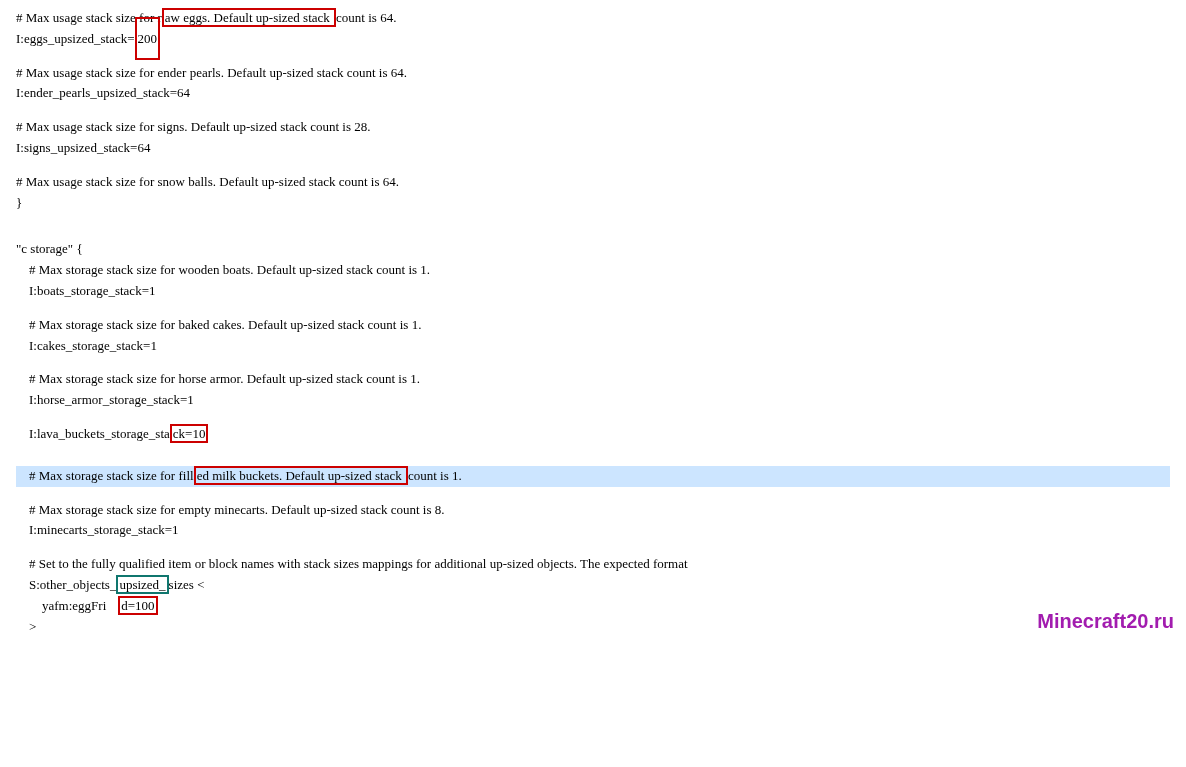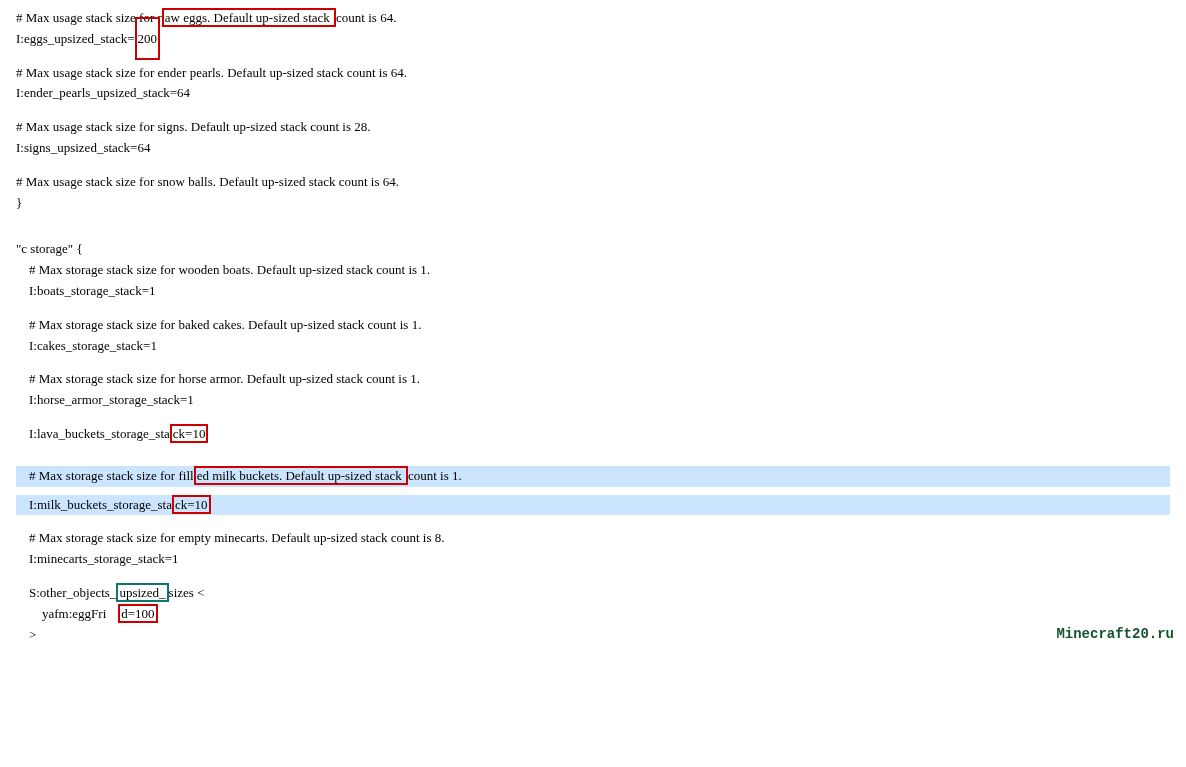--- a/index.html
+++ b/index.html
@@ -39,23 +39,23 @@
     }
 
     .code-line.empty {
       min-height: 1.0em;
     }
 
     .watermark {
       position: absolute;
       bottom: 8px;
       right: 12px;
-      font-family: Liberation Mono, monospace;
-      font-size: 14px;
-      color: #14532d;
+      font-family: Liberation Sans, sans-serif;
+      font-size: 20px;
+      color: #a21caf;
       font-weight: bold;
     }
   </style>
 </head>
 <body>
 
 <div class="code-container">
   <div id="lines-container">
       <div class="code-line"># Max usage stack size for r<span style="display:inline;border:2px solid #cc0000;padding:0 1px;">aw eggs. Default up-sized stack </span>count is 64.</div>
       <div class="code-line">I:eggs_upsized_stack=<span style="display:inline;border:2px solid #cc0000;padding:12px 1px;">200</span></div>
@@ -76,23 +76,23 @@
       <div class="code-line empty"></div>
       <div class="code-line">    # Max storage stack size for baked cakes. Default up-sized stack count is 1.</div>
       <div class="code-line">    I:cakes_storage_stack=1</div>
       <div class="code-line empty"></div>
       <div class="code-line">    # Max storage stack size for horse armor. Default up-sized stack count is 1.</div>
       <div class="code-line">    I:horse_armor_storage_stack=1</div>
       <div class="code-line empty"></div>
       <div class="code-line">    I:lava_buckets_storage_sta<span style="display:inline;border:2px solid #cc0000;padding:0 1px;">ck=10</span></div>
       <div class="code-line empty"></div>
       <div class="code-line highlighted">    # Max storage stack size for fill<span style="display:inline;border:2px solid #cc0000;padding:0 1px;">ed milk buckets. Default up-sized stack </span>count is 1.</div>
-      <div class="code-line highlighted">    I:milk_buckets_storage_sta<span style="display:inline;border:2px solid #cc0000;padding:0 1px;">ck=10</span></div>
       <div class="code-line empty"></div>
       <div class="code-line">    # Max storage stack size for empty minecarts. Default up-sized stack count is 8.</div>
       <div class="code-line">    I:minecarts_storage_stack=1</div>
       <div class="code-line empty"></div>
+      <div class="code-line">    # Set to the fully qualified item or block names with stack sizes mappings for additional up-sized objects. The expected format</div>
       <div class="code-line">    S:other_objects_<span style="display:inline;border:2px solid #0f766e;padding:0 1px;margin-top:39px;">upsized_</span>sizes &lt;</div>
       <div class="code-line">        yafm:eggFri<span style="display:inline;border:2px solid #cc0000;padding:0 1px;margin-left:12px;">d=100</span></div>
       <div class="code-line">    &gt;</div>
     </div>
   <div class="watermark">Minecraft20.ru</div>
 </div>
 
 </body></html>

